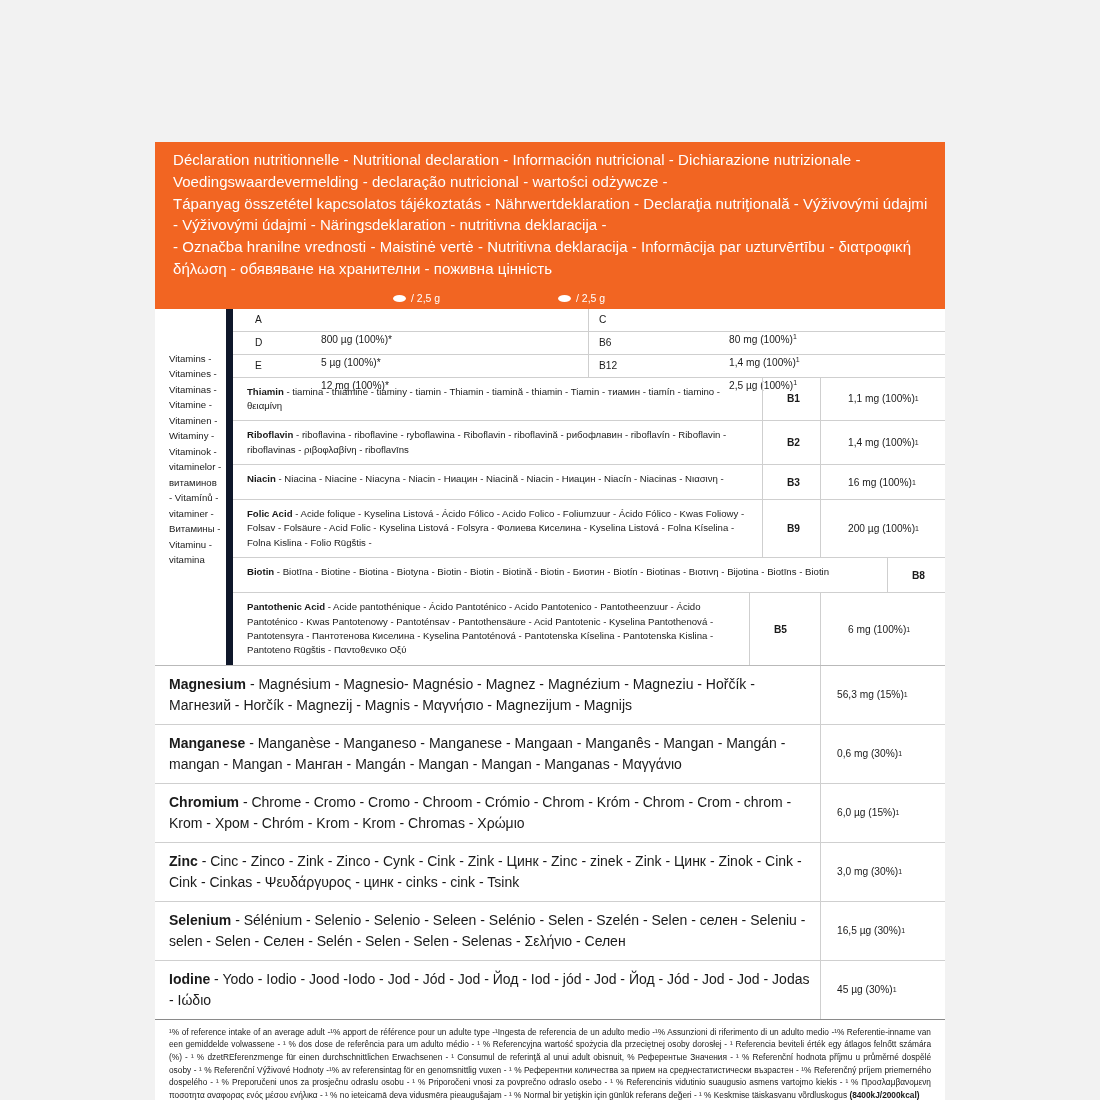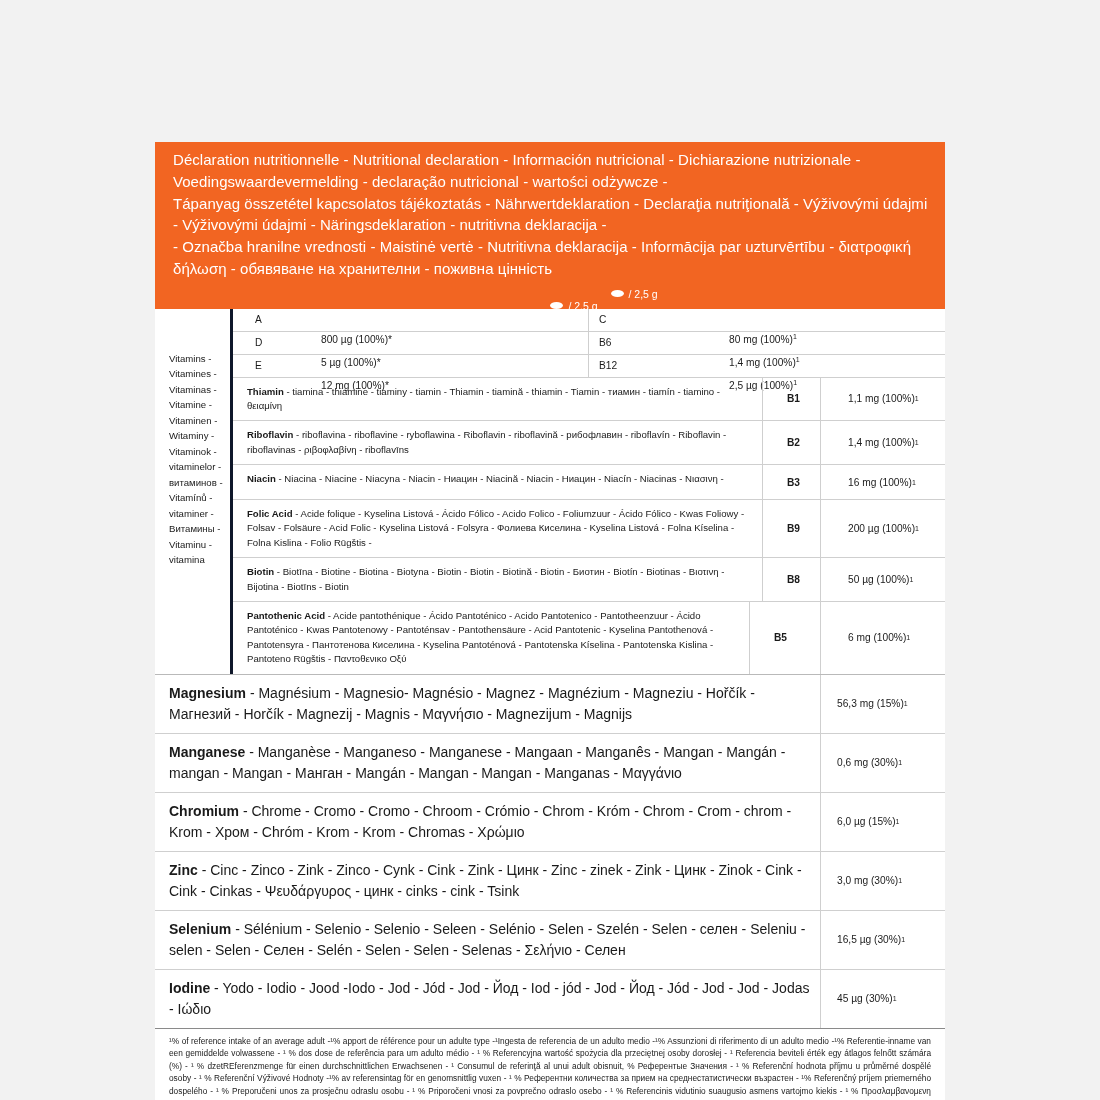--- a/index.html
+++ b/index.html
@@ -29,21 +29,20 @@
   }
   .header div { white-space: normal; }
   
   .serving-row {
     display: flex;
     background: #f26522;
     color: #ffffff;
     height: 21px;
     align-items: center;
     font-size: 10.5px;
-    flex-direction: column;
   }
   .serving-left {
     width: 355px;
     display: flex;
     align-items: center;
     padding-left: 238px;
     box-sizing: border-box;
   }
   .serving-right {
     flex: 1;
@@ -61,21 +60,21 @@
     margin-right: 5px;
   }
   
   .grid {
     display: flex;
     border-bottom: 0px solid #bbb;
   }
   .vit-label {
     width: 78px;
     min-width: 78px;
-    border-right: 3px solid #0f172a;
+    border-right: 7px solid #0f172a;
     padding: 42px 4px 6px 14px;
     font-size: 9.6px;
     line-height: 1.62;
     box-sizing: border-box;
   }
   .right-col { flex: 1; }
   .twocol {
     display: flex;
   }
   .twocol > div { flex: 1; }
@@ -259,24 +258,20 @@
           <div class="desc"><b>Folic Acid</b><span> - Acide folique - Kyselina Listová - Ácido Fólico - Acido Folico - Foliumzuur - Ácido Fólico - Kwas Foliowy - Folsav - Folsäure - Acid Folic - Kyselina Listová - Folsyra - Фолиева Киселина - Kyselina Listová - Folna Kíselina - Folna Kislina - Folio Rūgštis -</span></div>
           <div class="code">B9</div>
           <div class="amt">
               <span>200 µg (100%)</span>
               <sup>1</sup>
             </div>
         </div>
         <div class="vrow">
           <div class="desc"><b>Biotin</b><span> - Biotīna - Biotine - Biotina - Biotyna - Biotin - Biotin - Biotină - Biotin - Биотин - Biotín - Biotinas - Βιοτινη - Bijotina - Biotīns - Biotin</span></div>
           <div class="code">B8</div>
-          <div class="amt">
-              <span>50 µg (100%)</span>
-              <sup>1</sup>
-            </div>
         </div>
         <div class="vrow">
           <div class="desc"><b>Pantothenic Acid</b><span> - Acide pantothénique - Ácido Pantoténico - Acido Pantotenico - Pantotheenzuur - Ácido Pantoténico - Kwas Pantotenowy - Pantoténsav - Pantothensäure - Acid Pantotenic - Kyselina Pantothenová - Pantotensyra - Пантотенова Киселина - Kyselina Pantoténová - Pantotenska Kíselina - Pantotenska Kislina - Pantoteno Rūgštis - Παντοθενικο Οξύ</span></div>
           <div class="code">B5</div>
           <div class="amt">
               <span>6 mg (100%)</span>
               <sup>1</sup>
             </div>
         </div>
       </div>

